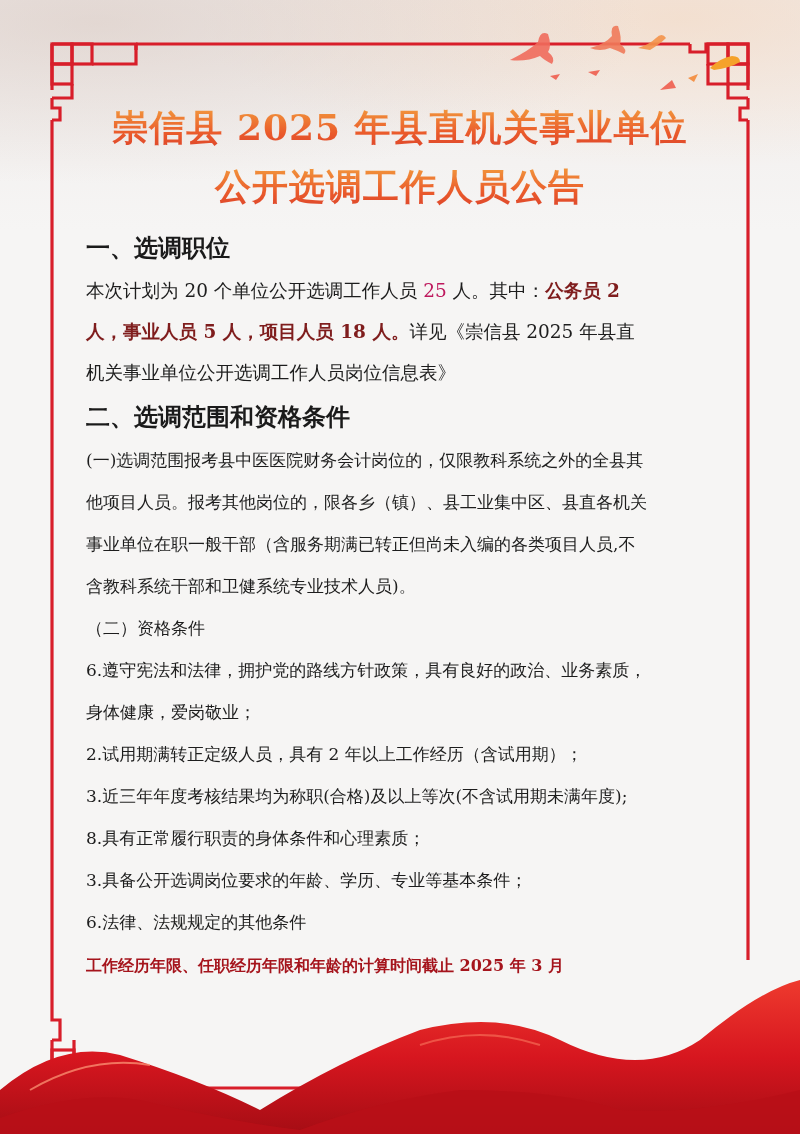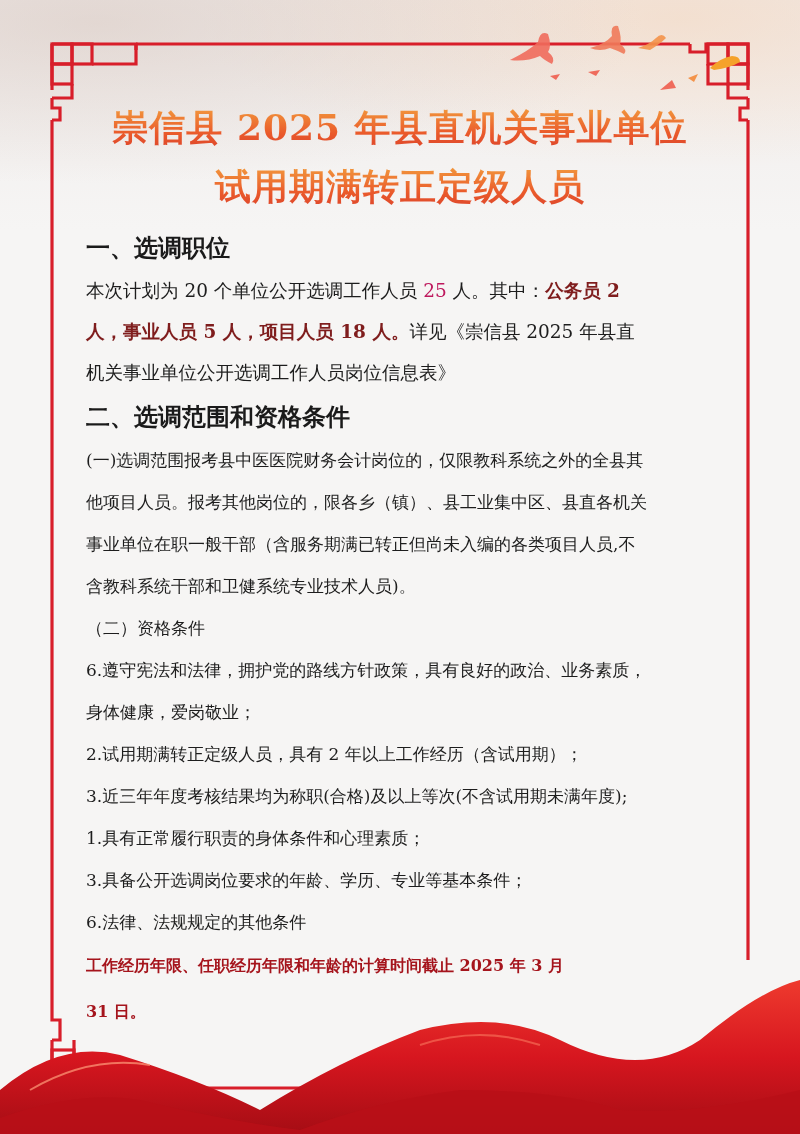--- a/index.html
+++ b/index.html
@@ -86,21 +86,21 @@
     <path d="M138 28 Q150 24 156 18 Q162 12 166 18 Q160 24 150 30Z" fill="#f4934a" opacity="0.9"></path>
     <path d="M210 48 Q220 38 232 36 Q240 36 240 42 Q230 48 214 50Z" fill="#f5a22a"></path>
     <path d="M50 56 L60 54 L56 60Z" fill="#ef6b5c"></path>
     <path d="M88 52 L100 50 L96 56Z" fill="#ef6b5c"></path>
     <path d="M160 70 L172 60 L176 68Z" fill="#ef6b5c"></path>
     <path d="M188 58 L198 54 L194 62Z" fill="#f4934a"></path>
   </g>
 </svg>
 
 <div class="title l1">崇信县 2025 年县直机关事业单位</div>
-<div class="title l2">试用期满转正定级人员</div>
+<div class="title l2">公开选调工作人员公告</div>
 
 <div class="content">
   <div class="h">一、选调职位</div>
   <div class="p">
     <span>本次计划为 20 个单位公开选调工作人员 </span><span class="red">25</span><span> 人。其中：</span><span class="red-b">公务员 2</span>
   </div>
   <div class="p">
     <span class="red-b">人，事业人员 5 人，项目人员 18 人。</span><span>详见《崇信县 2025 年县直</span>
   </div>
   <div class="p">机关事业单位公开选调工作人员岗位信息表》</div>
@@ -108,25 +108,24 @@
   <div class="h" style="margin-top:2px">二、选调范围和资格条件</div>
   <div class="p small">(一)选调范围报考县中医医院财务会计岗位的，仅限教科系统之外的全县其</div>
   <div class="p small">他项目人员。报考其他岗位的，限各乡（镇）、县工业集中区、县直各机关</div>
   <div class="p small">事业单位在职一般干部（含服务期满已转正但尚未入编的各类项目人员,不</div>
   <div class="p small">含教科系统干部和卫健系统专业技术人员)。</div>
   <div class="p small">（二）资格条件</div>
   <div class="p small">6.遵守宪法和法律，拥护党的路线方针政策，具有良好的政治、业务素质，</div>
   <div class="p small">身体健康，爱岗敬业；</div>
   <div class="p small">2.试用期满转正定级人员，具有 2 年以上工作经历（含试用期）；</div>
   <div class="p small">3.近三年年度考核结果均为称职(合格)及以上等次(不含试用期未满年度);</div>
-  <div class="p small">1.具有正常履行职责的身体条件和心理素质；</div>
+  <div class="p small">8.具有正常履行职责的身体条件和心理素质；</div>
   <div class="p small">3.具备公开选调岗位要求的年龄、学历、专业等基本条件；</div>
   <div class="p small">6.法律、法规规定的其他条件</div>
   <div class="final">工作经历年限、任职经历年限和年龄的计算时间截止 2025 年 3 月</div>
-  <div class="final">31 日。</div>
 </div>
 
 <svg class="ribbon" viewBox="0 0 800 194" preserveAspectRatio="none">
   <defs>
     <linearGradient id="rg" x1="0" y1="0" x2="0" y2="1">
       <stop offset="0" stop-color="#ee3a2e"></stop>
       <stop offset="0.5" stop-color="#d7161f"></stop>
       <stop offset="1" stop-color="#a50d14"></stop>
     </linearGradient>
   </defs>

